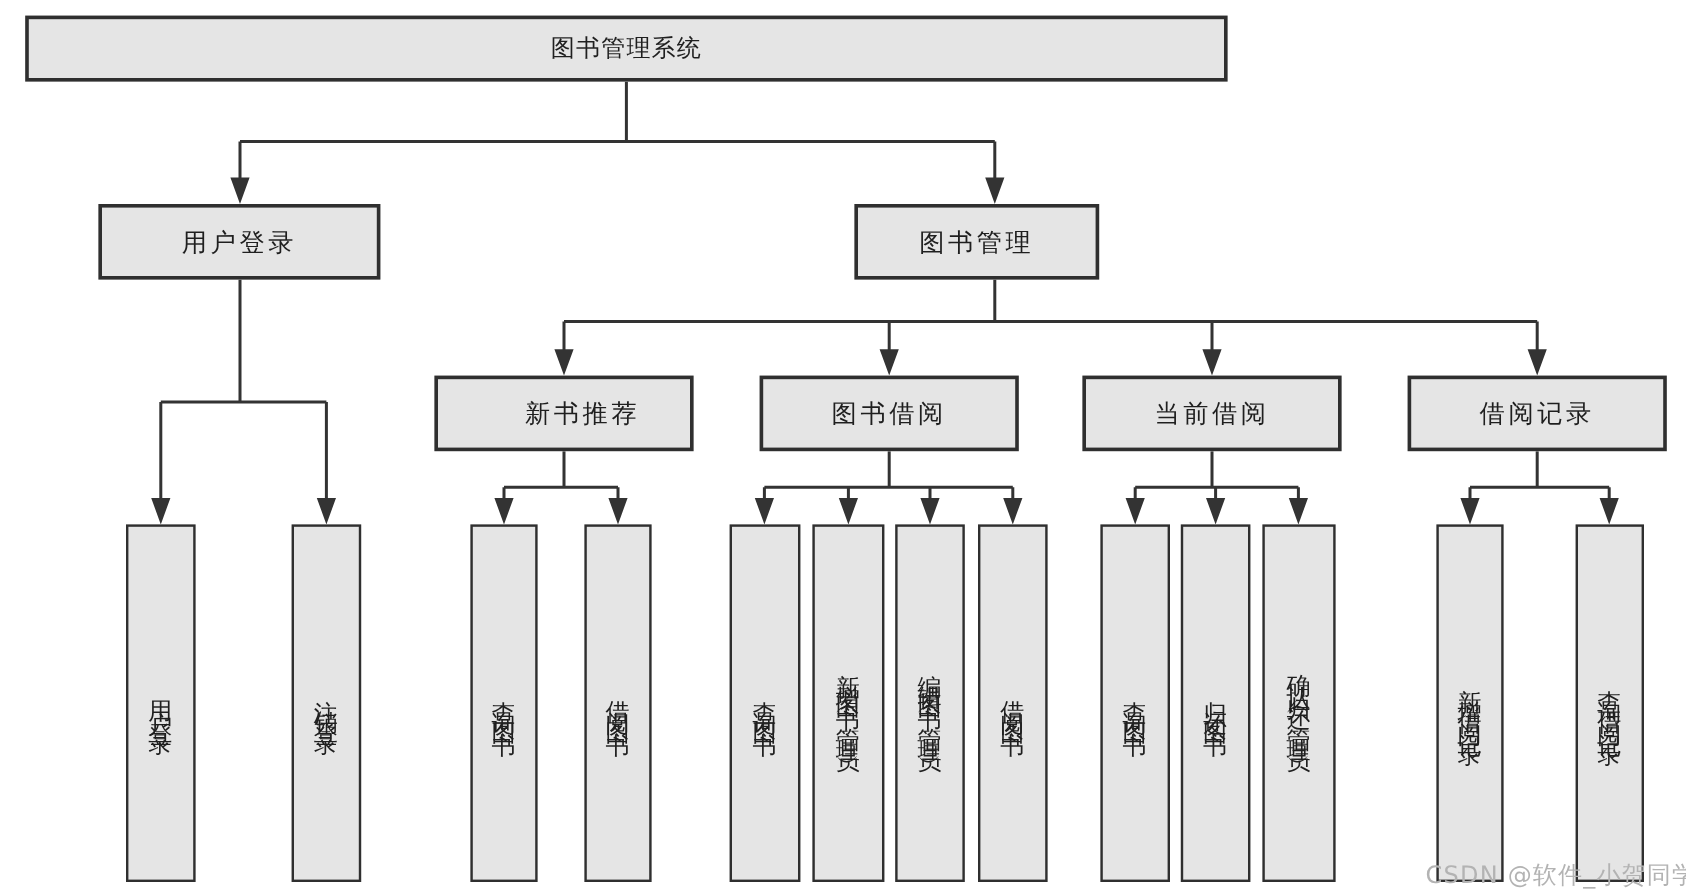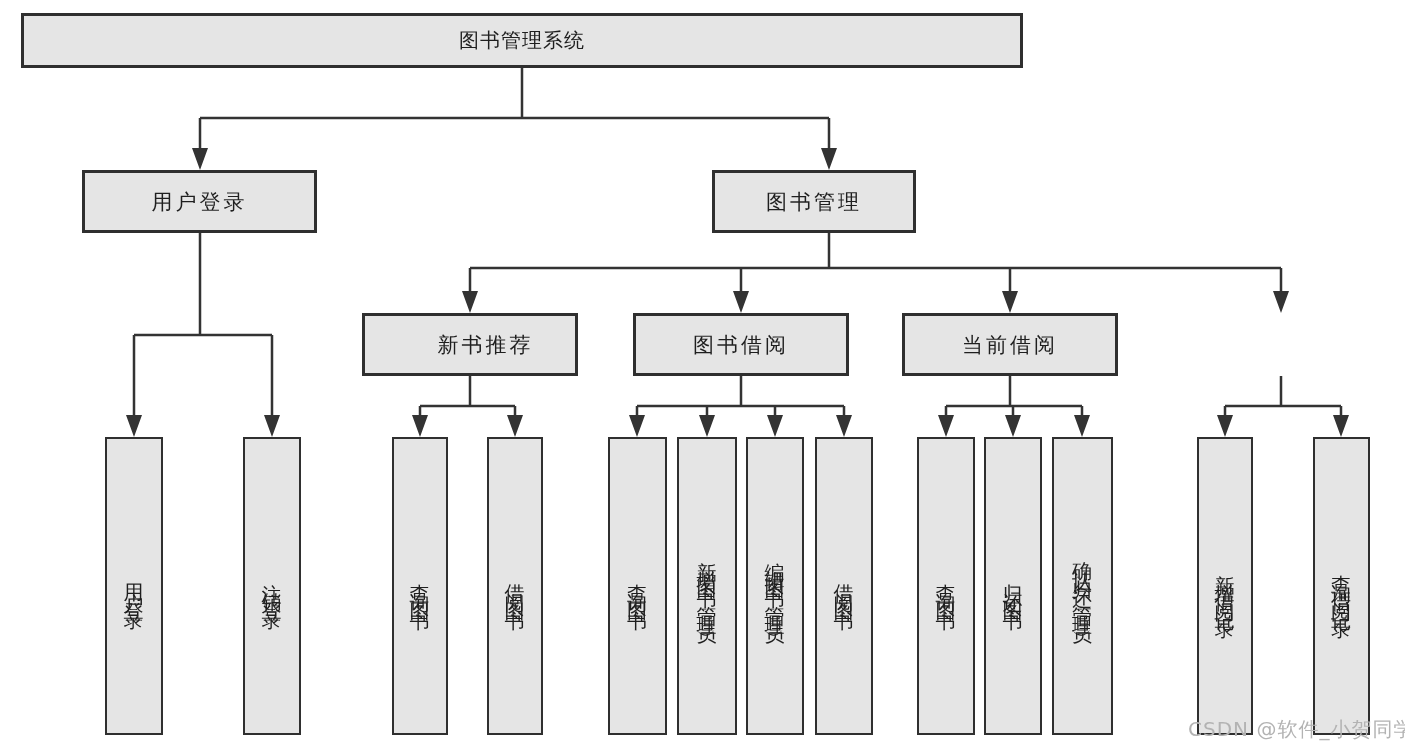--- a/index.html
+++ b/index.html
@@ -111,20 +111,23 @@
 
   <div class="node hbox" style="left:362px; top:313px; width:216px; height:63px;padding-left:31px;">
     <span>新书推荐</span>
   </div>
   <div class="node hbox" style="left:633px; top:313px; width:216px; height:63px;">
     <span>图书借阅</span>
   </div>
   <div class="node hbox" style="left:902px; top:313px; width:216px; height:63px;">
     <span>当前借阅</span>
   </div>
+  <div class="node hbox" style="left:1173px; top:313px; width:216px; height:63px;">
+    <span>借阅记录</span>
+  </div>
 
   <div class="node vbox" style="left:105px; width:58px;">
     <span class="vtext">用户登录</span>
   </div>
   <div class="node vbox" style="left:243px; width:58px;">
     <span class="vtext">注销登录</span>
   </div>
 
   <div class="node vbox" style="left:392px; width:56px;">
     <span class="vtext">查询图书</span>

